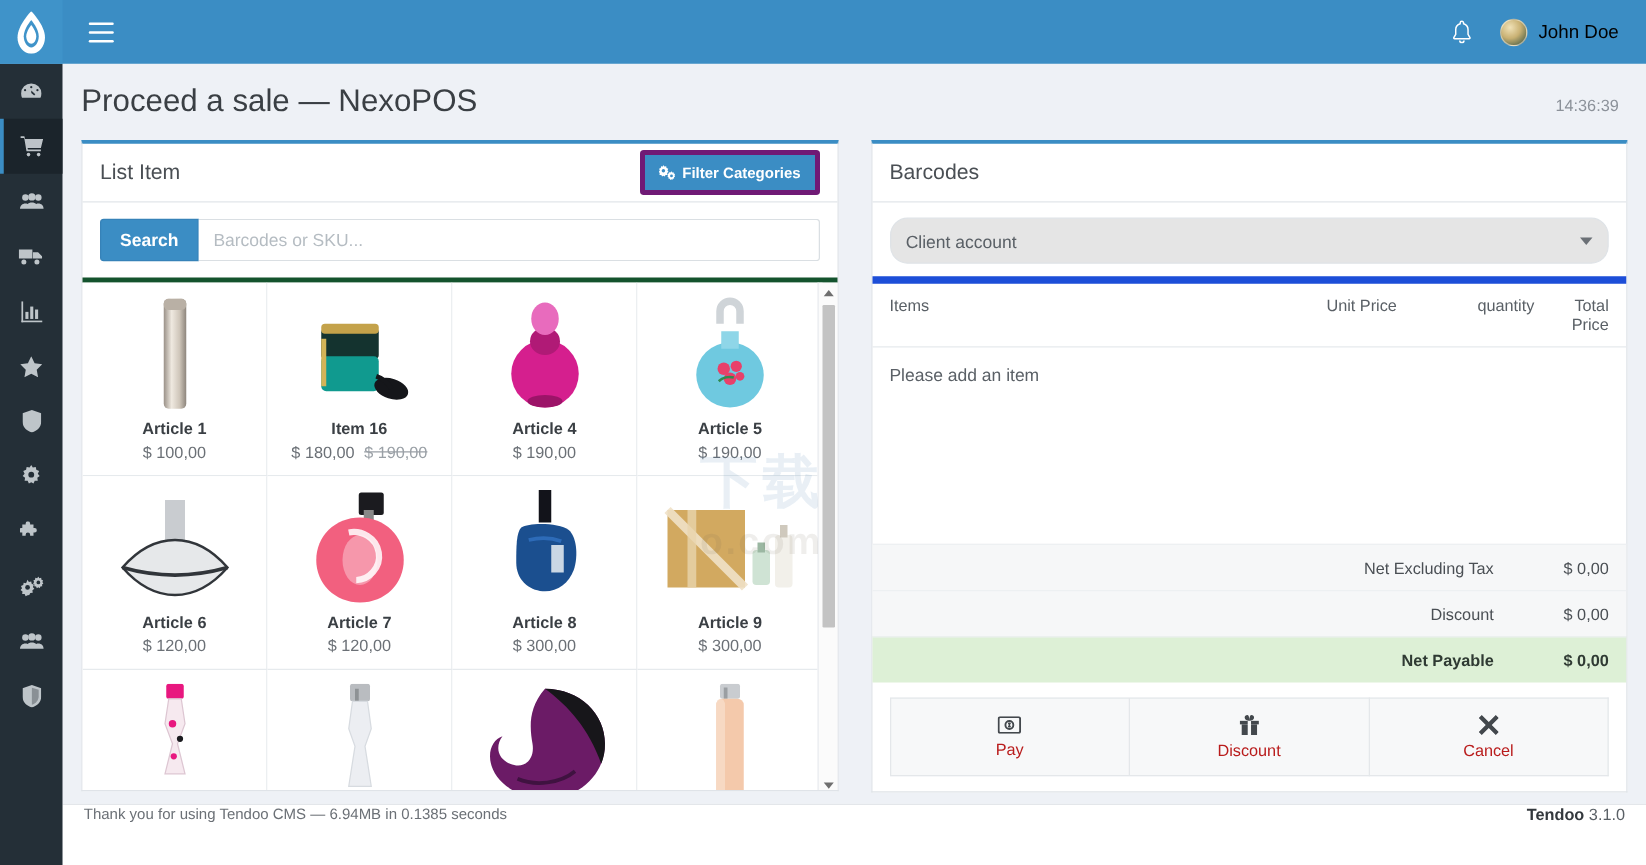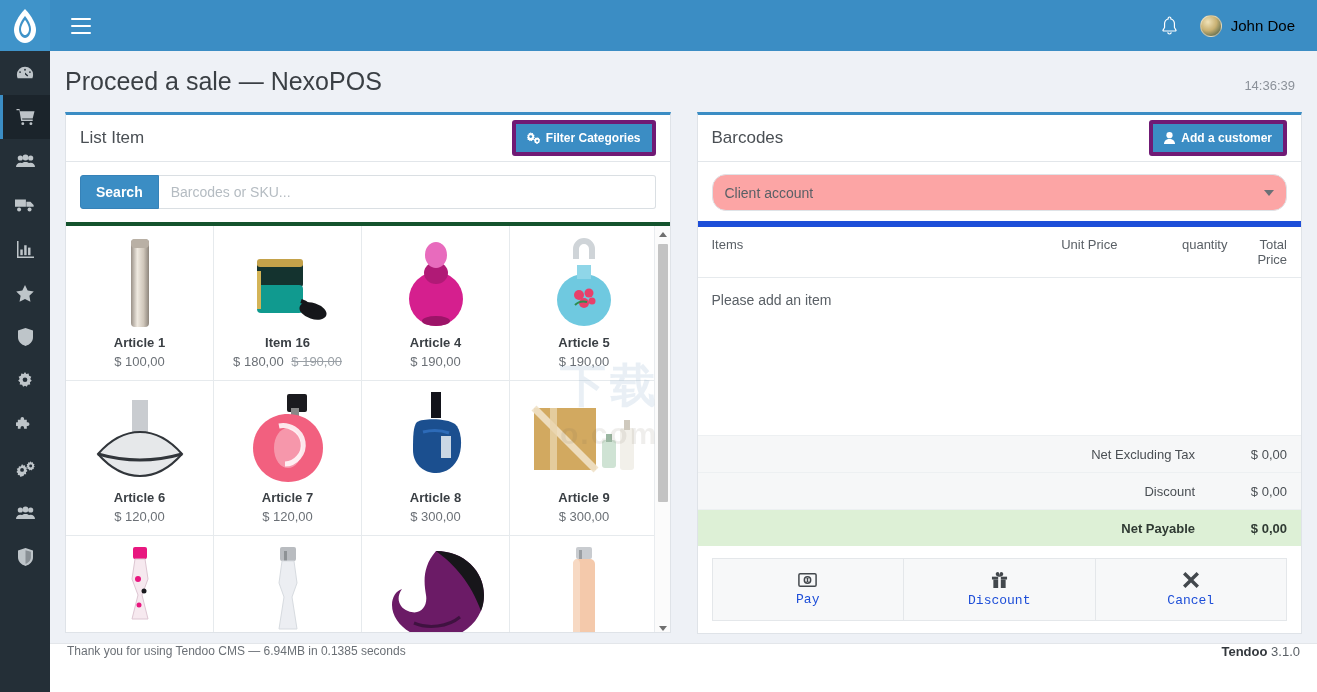--- a/index.html
+++ b/index.html
@@ -140,21 +140,21 @@
   .sb-tri.up { border-bottom: 5px solid #6f6f6f; }
   .sb-tri.down { border-top: 5px solid #6f6f6f; }
   .sb-thumb {
     position: absolute; left: 3px; width: 10px; top: 18px; height: 258px;
     background: #c3c3c3; border-radius: 1px; cursor: grab;
   }
 
   
   .client-row { padding: 12px 14px 10px 14px; }
   .client-select {
-    width: 100%; height: 37px; border: 1px solid #dfe3e7; background: #fca5a5;
+    width: 100%; height: 37px; border: 1px solid #dfe3e7; background: #e5e5e5;
     border-radius: 14px; display: flex; align-items: center; padding: 0 12px;
     font-size: 14px; color: #5a6066; cursor: pointer;
   }
   .caret { margin-left: auto; width: 0; height: 0;
     border-left: 5px solid transparent; border-right: 5px solid transparent;
     border-top: 6px solid #6b7076; }
 
   .cart-head {
     display: flex; border-top: 6px solid #1d4ed8; border-bottom: 1px solid #e6eaed;
     padding: 10px 14px; font-size: 13px; color: #5a6066;
@@ -172,21 +172,21 @@
     background: #f6f7f8; border-top: 1px solid #edf0f2;
   }
   .totrow .lbl { }
   .totrow .val { width: 92px; text-align: right; }
   .totrow.payable { background: #ddf0d6; font-weight: bold; color: #2f3a33; }
 
   .actions { display: flex; padding: 12px 14px; gap: 0; }
   .act {
     flex: 1; height: 63px; border: 1px solid #e4e7ea; background: #f7f8f9;
     display: flex; flex-direction: column; align-items: center; justify-content: center;
-    gap: 5px; cursor: pointer; color: #1d4ed8; font-size: 13px; font-family: Liberation Mono, monospace;
+    gap: 5px; cursor: pointer; color: #b91c1c; font-size: 13px;
   }
   .act + .act { border-left: none; }
   .act svg { fill: #43484d; }
 
   
   .watermark {
     position: absolute; left: 560px; top: 355px; width: 300px; height: 90px;
     pointer-events: none; z-index: 20; opacity: .10;
     font-family: "Liberation Sans", sans-serif;
   }
@@ -524,27 +524,20 @@
               </div>
           </div>
         </div>
       </div>
     </div>
 
     <div class="col-right">
       <div class="panel">
         <div class="panel-head">
           <div class="panel-title">Barcodes</div>
-          <button class="btn-blue">
-            <svg width="11" height="12" viewBox="0 0 12 13">
-              <circle cx="6" cy="3.4" r="3.4"></circle>
-                <path d="M0 13c0-3.3 2.7-5.4 6-5.4s6 2.1 6 5.4z"></path>
-            </svg>
-            <span>Add a customer</span>
-          </button>
         </div>
 
         <div class="client-row">
           <div class="client-select">
             <span>Client account</span>
             <span class="caret"></span>
           </div>
         </div>
 
         <div class="cart-head">

